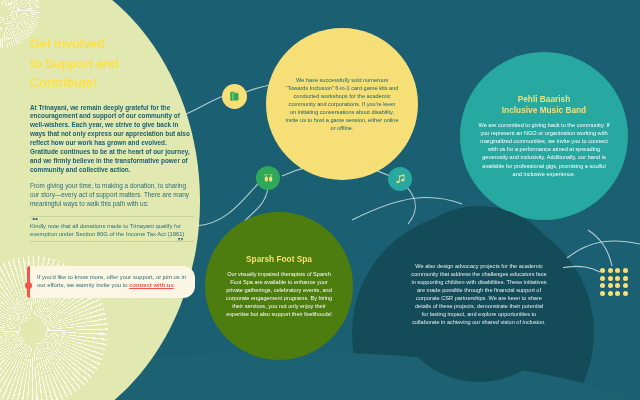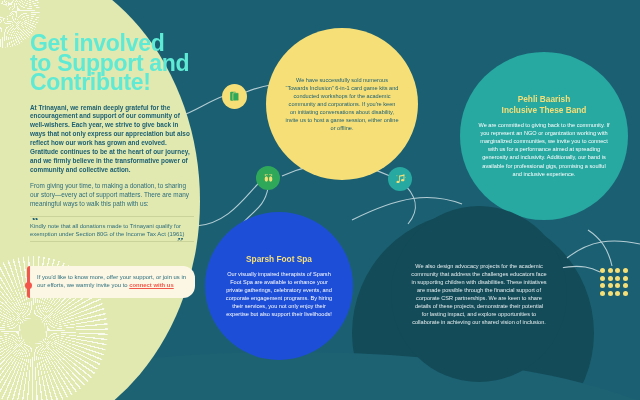--- a/index.html
+++ b/index.html
@@ -42,22 +42,22 @@
     pointer-events:none;
   }
   .sunburst.top{left:176px;top:18px;width:74px;height:74px;opacity:.95;}
   .sunburst.bottom{left:168px;top:300px;width:150px;height:150px;opacity:.95;}
 
   
   .left-content{
     position:absolute;left:30px;top:34px;width:164px;
   }
   .headline{
-    color:#5eead4;
-    font-size:23px;
+    color:#fde047;
+    font-size:13px;
     line-height:19.5px;
     font-weight:bold;
     letter-spacing:-.3px;
     margin:0 0 11px 0;
     white-space:pre-line;
   }
   .body-bold{
     color:#1c6073;
     font-size:6.4px;
     line-height:8.9px;
@@ -135,21 +135,21 @@
 
   .card-music{
     left:460px;top:52px;width:168px;height:168px;
     background:#27a9a2;padding:0 17px;
   }
   .card-music .card-title{color:#f7df77;font-size:8.3px;line-height:10.4px;}
   .card-music .card-body{color:#ffffff;font-size:5.6px;line-height:8.1px;}
 
   .card-spa{
     left:205px;top:212px;width:148px;height:148px;
-    background:#1d4ed8;padding:0 18px;
+    background:#4d7c0f;padding:0 18px;
   }
   .card-spa .card-title{color:#f7df77;font-size:8.3px;line-height:10.4px;}
   .card-spa .card-body{color:#ffffff;font-size:5.6px;line-height:8.1px;}
 
   .card-advocacy{
     left:391px;top:206px;width:176px;height:176px;
     background:#134b58;padding:0 20px;
   }
   .card-advocacy .card-title{color:#f7df77;font-size:8.3px;line-height:10.4px;}
   .card-advocacy .card-body{color:#e6eef0;font-size:5.6px;line-height:8.1px;}
@@ -218,21 +218,21 @@
     <div class="callout-dot"></div>
     <p class="callout-text"><span>If you'd like to know more, offer your support, or join us in our efforts, we warmly invite you to </span><a class="callout-link" href="#">connect with us</a></p>
   </div>
 
   <div class="card card-cards">
     <p class="card-body">We have successfully sold numerous “Towards Inclusion” 6-in-1 card game kits and conducted workshops for the academic community and corporations. If you're keen on initiating conversations about disability, invite us to host a game session, either online or offline.</p>
   </div>
 
   <div class="card card-music">
     <h2 class="card-title">Pehli Baarish
-Inclusive These Band</h2>
+Inclusive Music Band</h2>
     <p class="card-body">We are committed to giving back to the community. If you represent an NGO or organization working with marginalized communities, we invite you to connect with us for a performance aimed at spreading generosity and inclusivity. Additionally, our band is available for professional gigs, promising a soulful and inclusive experience.</p>
   </div>
 
   <div class="card card-spa">
     <h2 class="card-title">Sparsh Foot Spa</h2>
     <p class="card-body">Our visually impaired therapists of Sparsh Foot Spa are available to enhance your private gatherings, celebratory events, and corporate engagement programs. By hiring their services, you not only enjoy their expertise but also support their livelihoods!</p>
   </div>
 
   <div class="card card-advocacy">
     <p class="card-body">We also design advocacy projects for the academic community that address the challenges educators face in supporting children with disabilities. These initiatives are made possible through the financial support of corporate CSR partnerships. We are keen to share details of these projects, demonstrate their potential for lasting impact, and explore opportunities to collaborate in achieving our shared vision of inclusion.</p>

